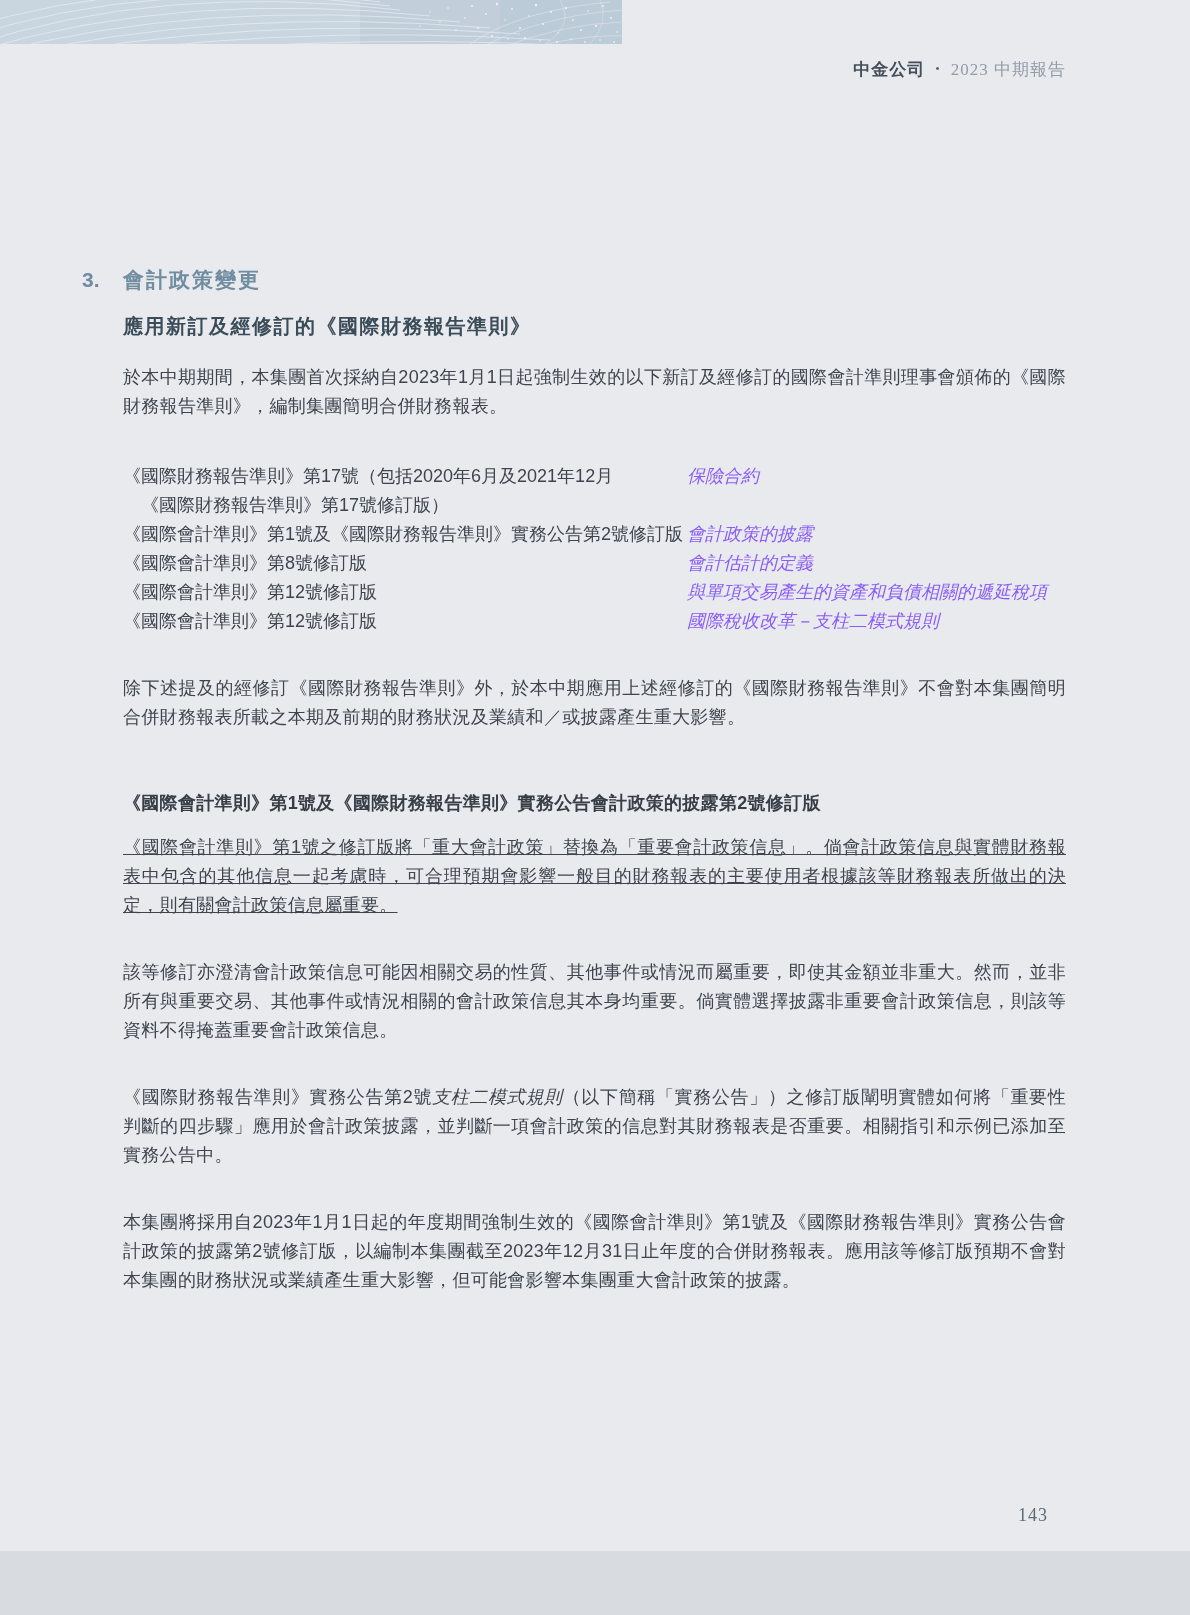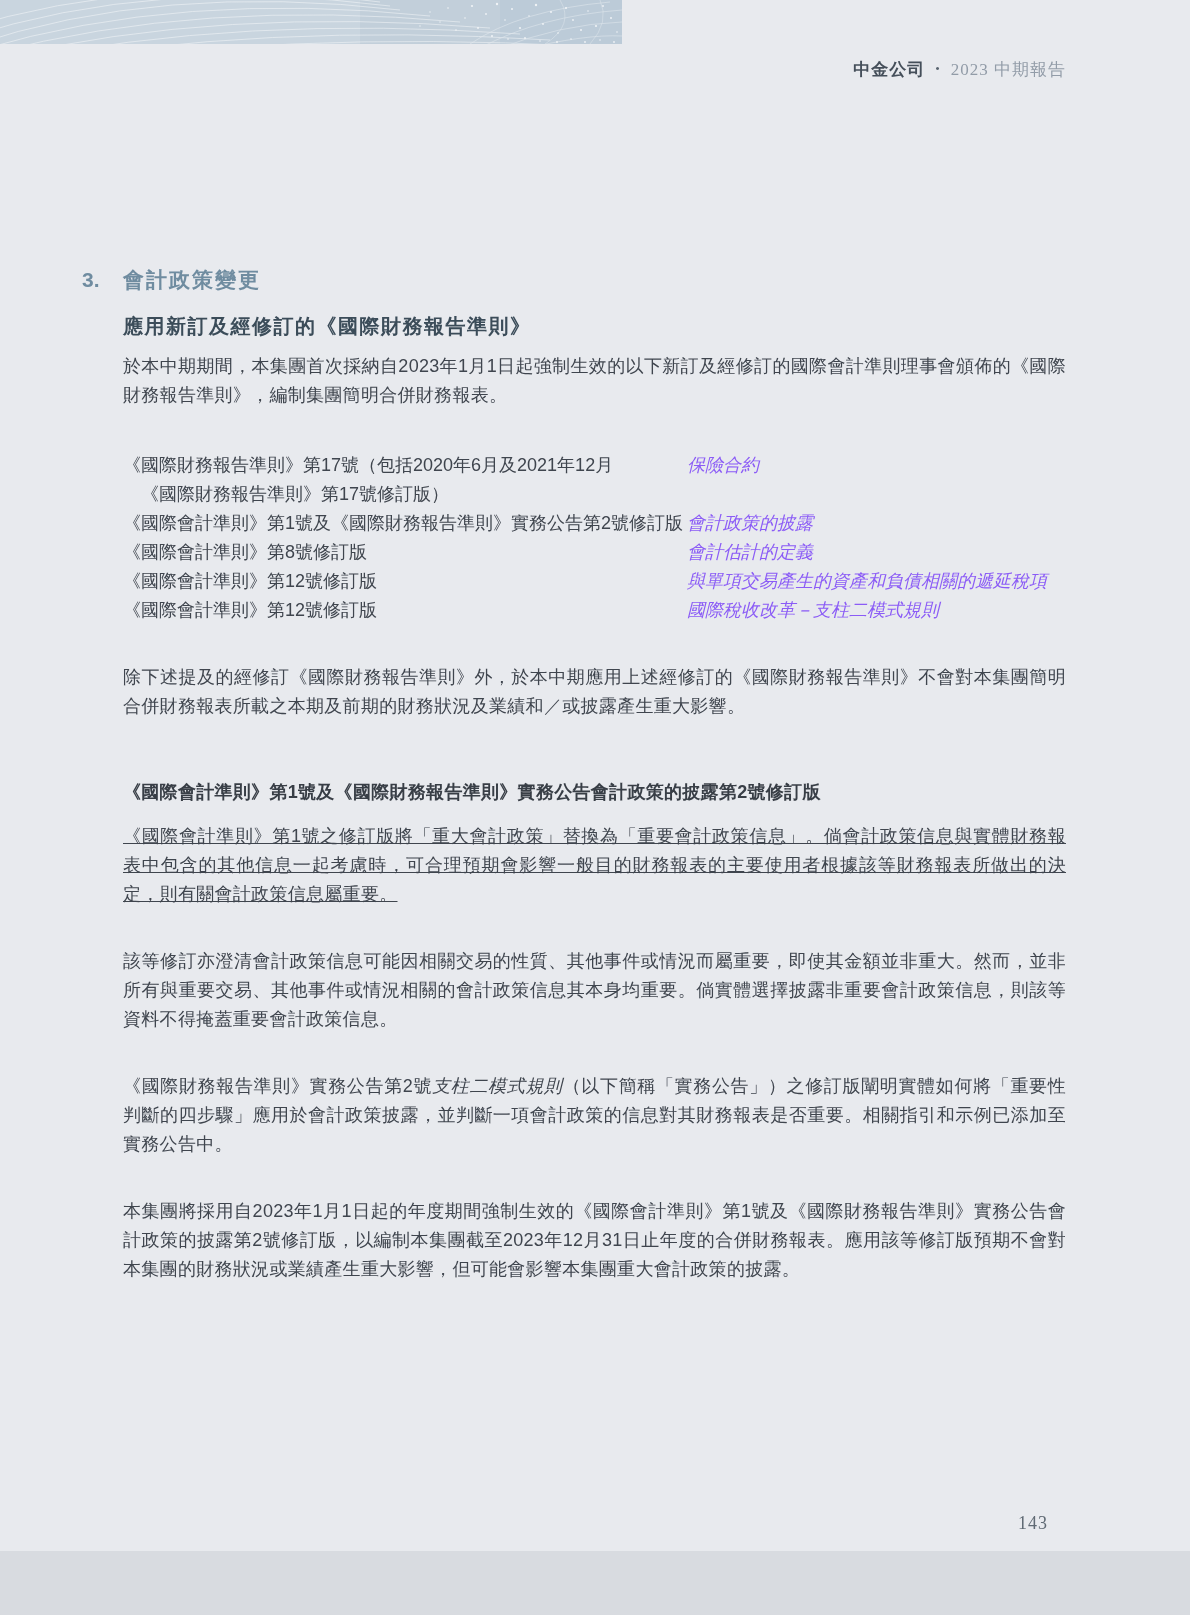--- a/index.html
+++ b/index.html
@@ -54,21 +54,21 @@
     line-height: 28px;
     letter-spacing: 1.5px;
   }
   .para {
     margin: 38px 124px 0 123px;
     font-size: 18px;
     line-height: 29px;
     text-align: justify;
     letter-spacing: 0.3px;
   }
-  .para.first { margin-top: 12px; }
+  .para.first { margin-top: 23px; }
   .std-list { margin: 41px 124px 0 123px; font-size: 18px; line-height: 29px; }
   .std-row { display: flex; align-items: flex-start; }
   .std-name { flex: 0 0 564px; }
   .std-name .wrap-indent { padding-left: 18px; }
   .std-subject { font-style: italic; color: #8b5cf6; }
   .bold-heading {
     margin: 57px 124px 0 123px;
     font-size: 18px;
     line-height: 29px;
     font-weight: bold;
@@ -78,21 +78,20 @@
   .bold-heading + .para { margin-top: 15px; text-decoration: underline; }
   .italic { font-style: italic; }
   .page-number {
     position: absolute;
     top: 1505px;
     right: 142px;
     font-family: "Liberation Serif", "DejaVu Serif", serif;
     font-size: 18px;
     color: #606a74;
     letter-spacing: 1px;
-    margin-top: 8px;
   }
 </style>
 </head>
 <body>
 
 <div class="page">
 
   <svg class="banner" viewBox="0 0 622 44" preserveAspectRatio="none" aria-hidden="true">
     <rect x="0" y="0" width="622" height="44" fill="#c9d5df"></rect>
     <rect x="360" y="0" width="262" height="44" fill="#c2cfda"></rect>

